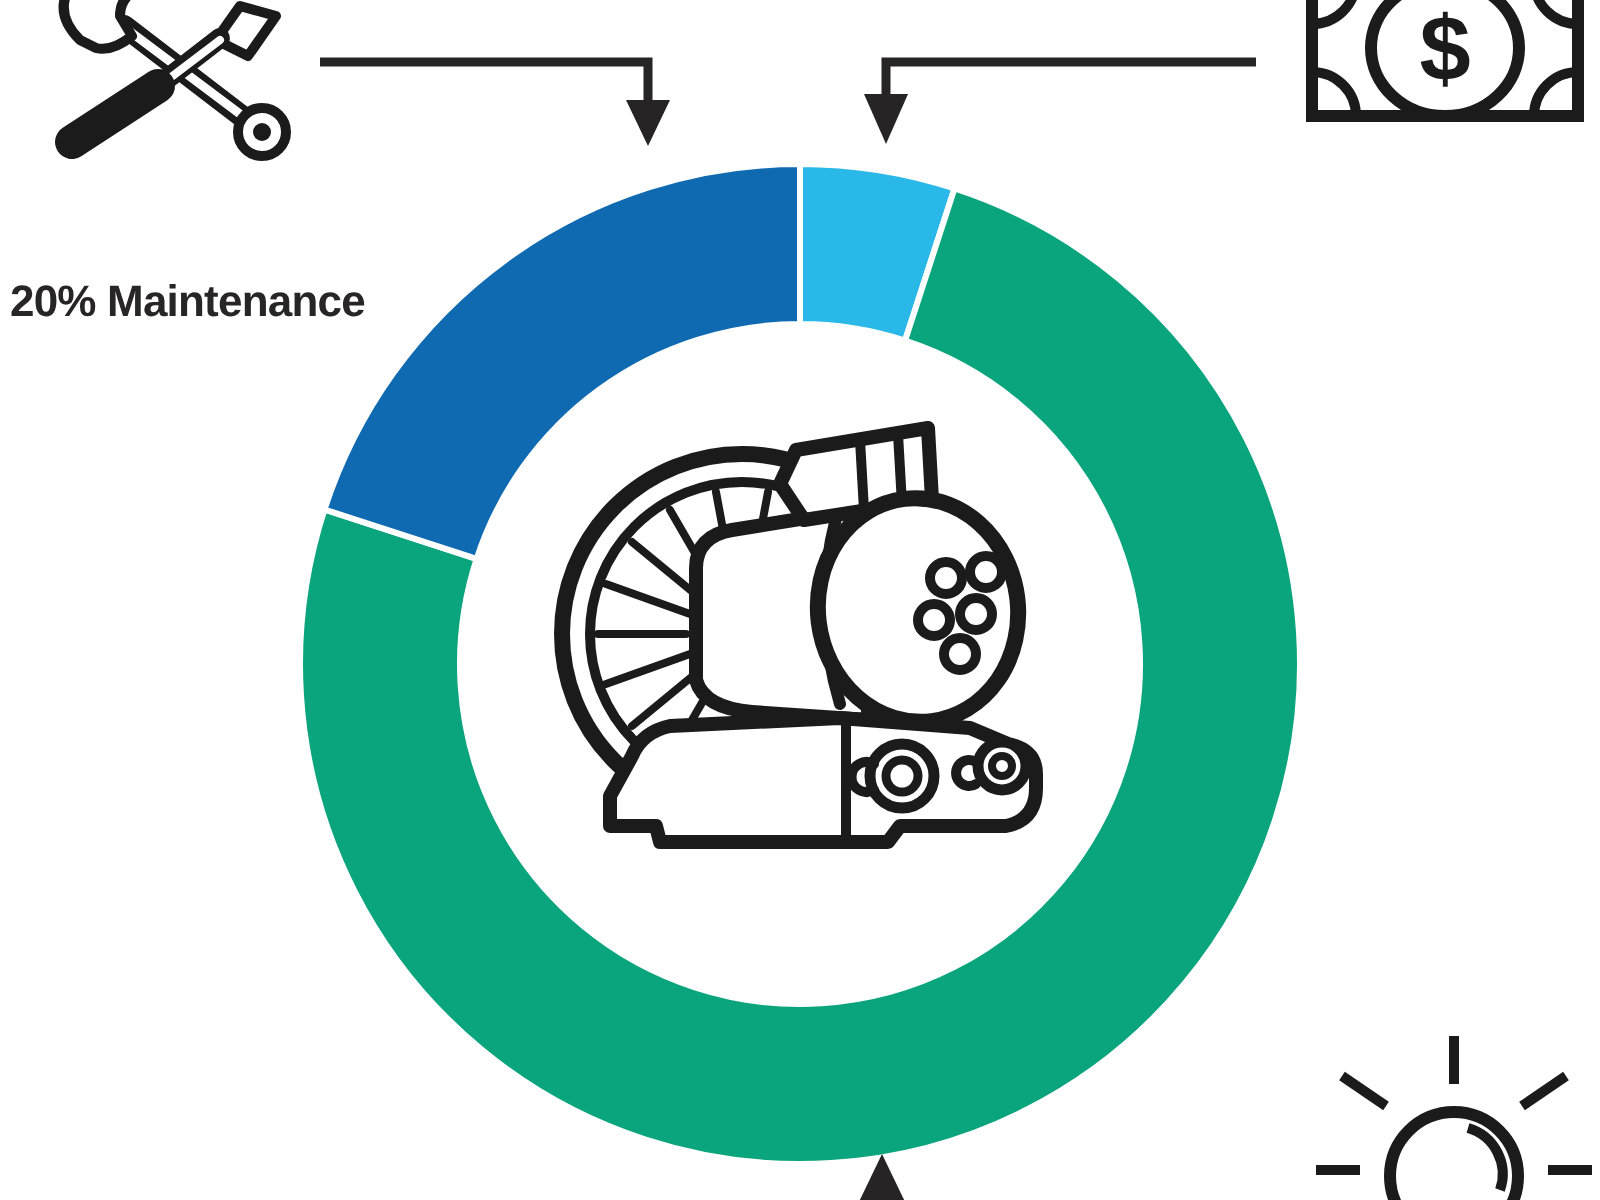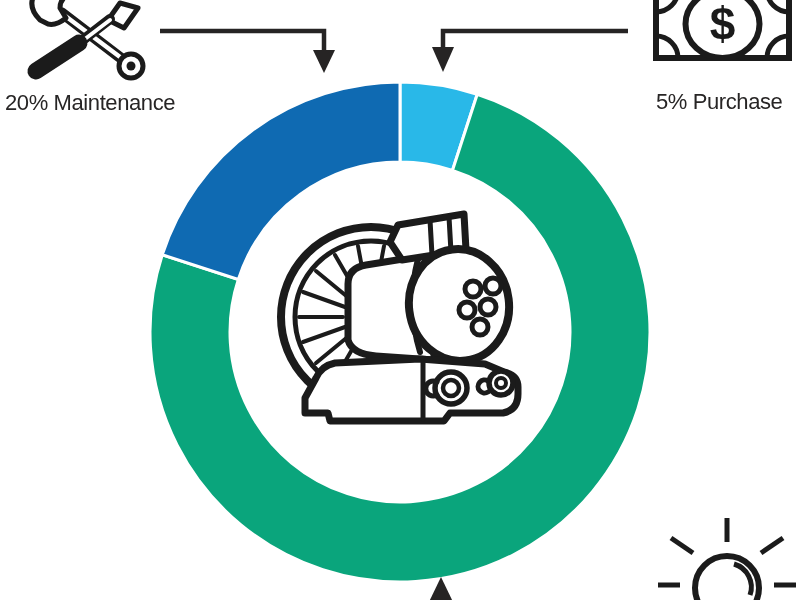--- a/index.html
+++ b/index.html
@@ -3,22 +3,22 @@
 <meta charset="utf-8">
 <style>
   html,body{margin:0;padding:0;background:#fff;}
   .stage{
     position:relative;width:800px;height:600px;overflow:hidden;background:#fff;
     font-family:"Liberation Sans",sans-serif;
   }
   .stage svg{position:absolute;display:block;}
   .label{
     position:absolute;
-    font-weight:normal;font-size:22px;line-height:26px;letter-spacing:-0.4px;
-    color:#272525;white-space:nowrap;
+    font-weight:bold;font-size:22px;line-height:26px;letter-spacing:-0.4px;
+    color:#272525;white-space:nowrap;margin-top:48px;
   }
   .lbl-maintenance{left:5px;top:90px;}
   .lbl-purchase{left:656px;top:89px;}
   .ink{stroke:#1b1b1b;}
 </style>
 </head>
 <body>
 
 <div class="stage">
 
@@ -124,14 +124,13 @@
     <g class="ink" stroke-width="5">
       <line x1="75" y1="16" x2="75" y2="40"></line>
       <line x1="19" y1="36" x2="41" y2="51"></line>
       <line x1="131" y1="36" x2="109" y2="51"></line>
       <line x1="6" y1="83" x2="28" y2="83"></line>
       <line x1="122" y1="83" x2="144" y2="83"></line>
     </g>
   </svg>
 
   <div class="label lbl-maintenance">20% Maintenance</div>
-  <div class="label lbl-purchase">5% Purchase</div>
 </div>
 
 </body></html>

